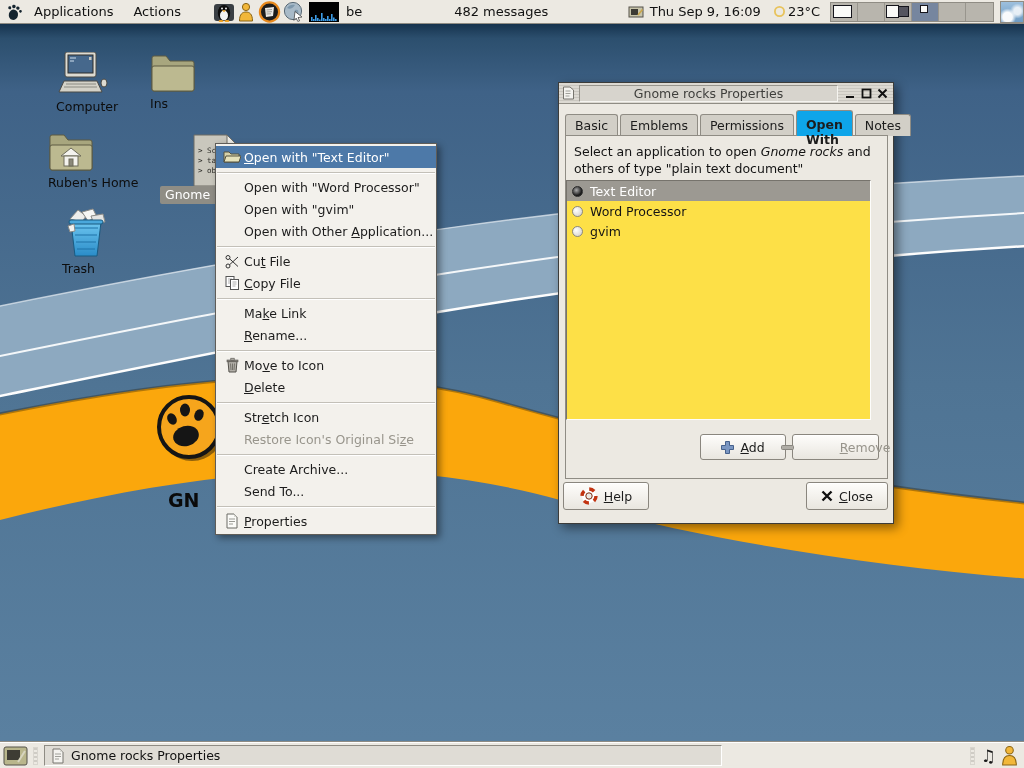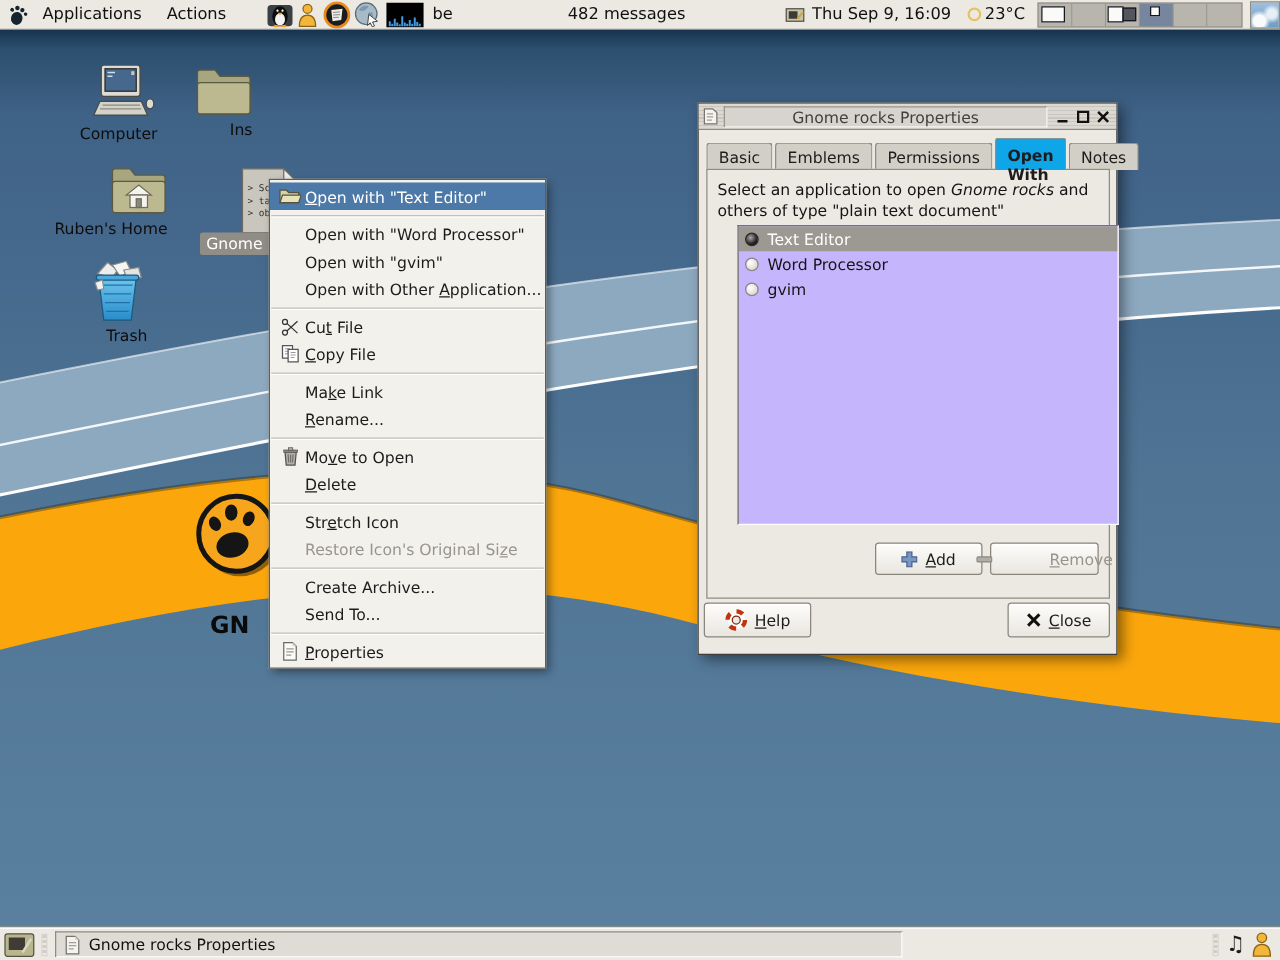--- a/index.html
+++ b/index.html
@@ -28,21 +28,21 @@
   #sky-thumb { width:24px; height:22px; margin-left:6px; border:1px solid #8f8c84;
     background: radial-gradient(circle at 30% 75%, rgba(255,255,255,.95) 0 22%, rgba(255,255,255,0) 40%),
                 radial-gradient(circle at 75% 45%, rgba(255,255,255,.8) 0 18%, rgba(255,255,255,0) 38%),
                 linear-gradient(#9dc0de,#6f9cc4); }
 
   
   #task-btn { display:flex; align-items:center; gap:6px; height:21px; width:678px; margin-left:4px; padding:0 6px;
     background:#dfdcd5; border:1px solid; border-color:#8f8c84 #ffffff #ffffff #8f8c84; font-size:12.5px; }
 
   
-  .dicon { position:absolute; z-index:2; display:flex; flex-direction:column; align-items:flex-end; color:#0d0d0d; font-size:12.5px; }
+  .dicon { position:absolute; z-index:2; display:flex; flex-direction:column; align-items:flex-start; color:#0d0d0d; font-size:12.5px; }
   .dicon .lbl { margin-top:3px; white-space:nowrap; }
   #file-icon { position:absolute; left:190px; top:133px; z-index:2; }
   #file-label { position:absolute; left:160px; top:186px; z-index:2; background:#8f8d85; color:#fff;
     font-size:12.5px; padding:1px 16px 2px 5px; border-radius:2px; }
   #logo { position:absolute; left:154px; top:391px; z-index:1; }
   #logo-label { position:absolute; left:168px; top:489px; z-index:1; font-weight:bold; color:#0a0a0a; font-size:19px; }
 
   
   #context-menu { position:absolute; left:215px; top:143px; width:222px; z-index:40; background:#f3f1ec;
     border:1px solid #5f5d58; box-shadow:3px 3px 7px rgba(0,0,0,.42); padding:2px 0; }
@@ -64,21 +64,21 @@
   .wbtn { width:16px; height:16px; display:flex; align-items:center; justify-content:center; }
 
   #tabs { position:absolute; left:6px; top:27px; display:flex; align-items:flex-end; height:26px; }
   .tab { height:22px; padding:3px 9px 0 9px; margin-right:2px; background:#d2cfc7; border:1px solid #8f8c84;
     border-bottom:none; border-radius:3px 3px 0 0; color:#1c1c1c; }
   .tab.active { height:26px; padding-top:6px; background:#0ea5e9; position:relative; z-index:3;font-weight:bold; }
 
   #notebook { position:absolute; left:6px; top:52px; width:323px; height:344px; background:#ece9e2;
     border:1px solid #8f8c84; z-index:2; }
   #instruction { padding:8px 8px 0 8px; line-height:1.32; color:#141414; }
-  #app-list { position:absolute; left:24px; top:44px; width:305px; height:240px; background:#c4b5fd;
+  #app-list { position:absolute; left:0; top:44px; width:305px; height:240px; background:#fde047;
     border:1px solid #76736c; border-bottom-color:#fdfdfb; border-right-color:#fdfdfb; overflow:hidden; }
   .row { height:20px; display:flex; align-items:center; gap:7px; padding:0 5px; color:#141414; }
   .row.sel { background:#9c9992; color:#fff; }
   .radio { width:11px; height:11px; min-width:11px; border-radius:50%; border:1px solid #8a8780;
     background:radial-gradient(circle at 35% 35%, #fff, #cfccc5); }
   .row.sel .radio { background:radial-gradient(circle at 38% 35%, #aaa 0%, #1c1c1c 65%); border-color:#2a2a2a; }
 
   .btn { position:absolute; display:flex; align-items:center; justify-content:center; gap:6px;
     background:linear-gradient(#fefdfb,#e9e6df); border:1px solid #8a867e; border-radius:3px;
     color:#1c1c1c; box-shadow:inset 0 1px 0 #fff; }
@@ -351,21 +351,21 @@
   <div class="msep"></div>
   <div class="mi">
     <span class="mi-ic">
       <svg width="15" height="16" viewBox="0 0 15 16">
           <path d="M3,4.5 L12,4.5 L11,15 L4,15 Z" fill="#b2afa8" stroke="#54524c"></path>
           <rect x="2" y="3" width="11" height="1.8" fill="#8e8b84" stroke="#54524c" stroke-width=".6"></rect>
           <rect x="5.8" y="1.2" width="3.4" height="2" fill="#b2afa8" stroke="#54524c" stroke-width=".6"></rect>
           <path d="M5.5,6.5 L6,13 M7.5,6.5 L7.5,13 M9.5,6.5 L9,13" stroke="#6e6c64" stroke-width=".9"></path>
         </svg>
     </span>
-    <span><span>Mo</span><span class="key">v</span><span>e to Open</span></span>
+    <span><span>Mo</span><span class="key">v</span><span>e to Icon</span></span>
   </div>
   <div class="mi">
     <span class="mi-ic"></span>
     <span><span></span><span class="key">D</span><span>elete</span></span>
   </div>
   <div class="msep"></div>
   <div class="mi">
     <span class="mi-ic"></span>
     <span><span>Str</span><span class="key">e</span><span>tch Icon</span></span>
   </div>

